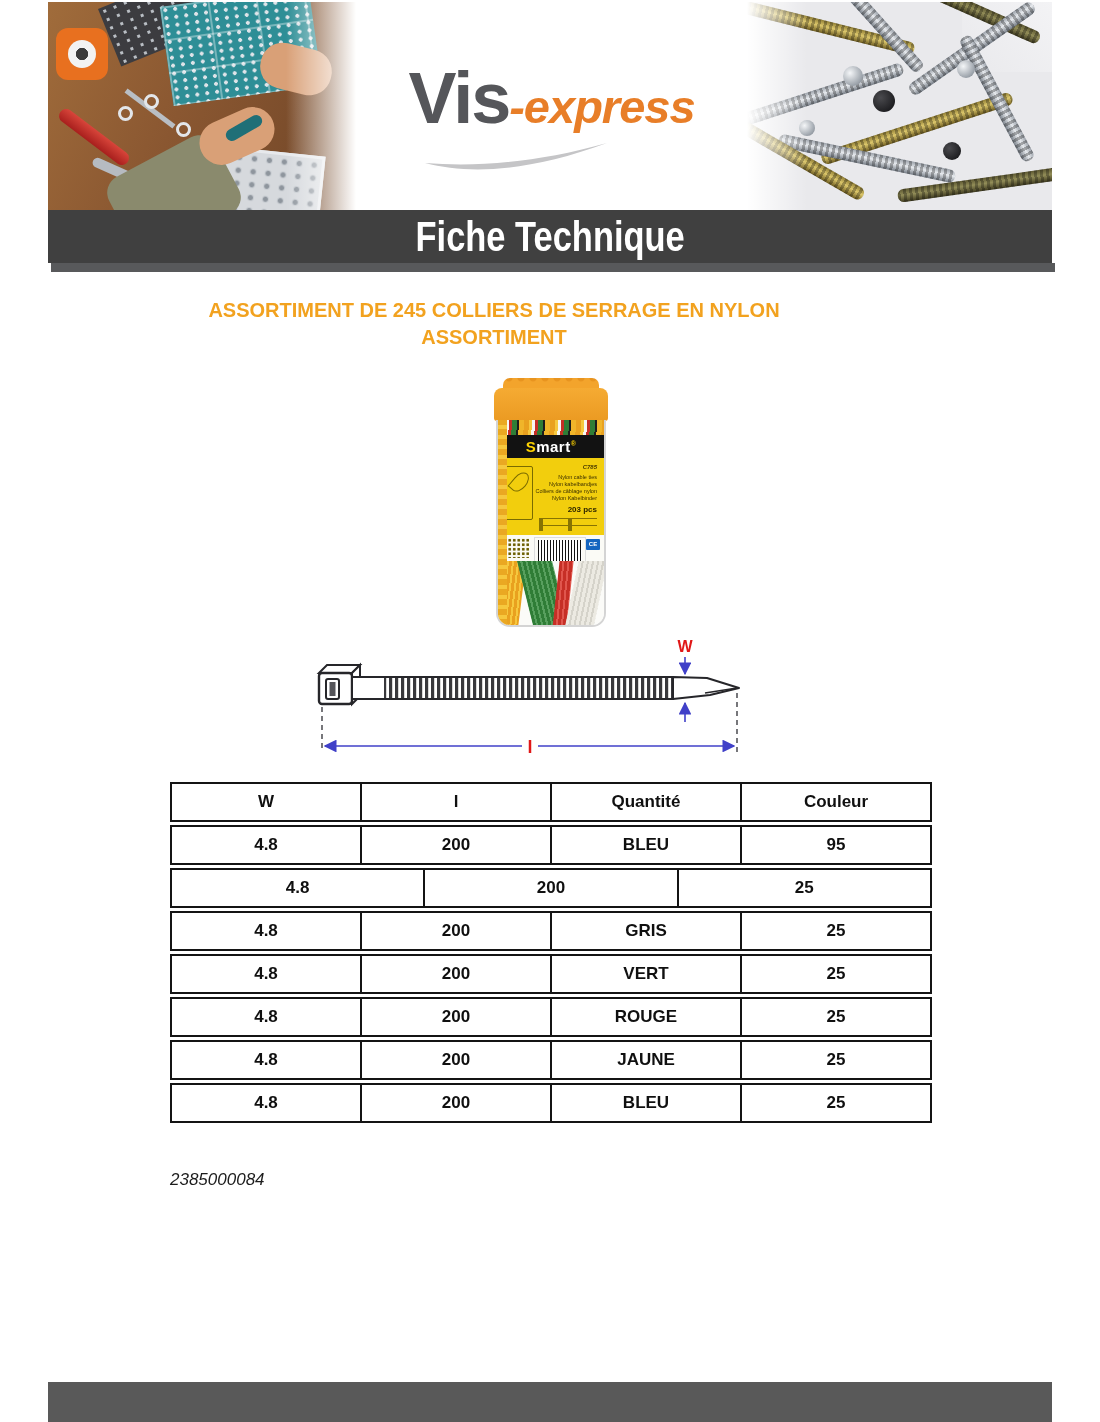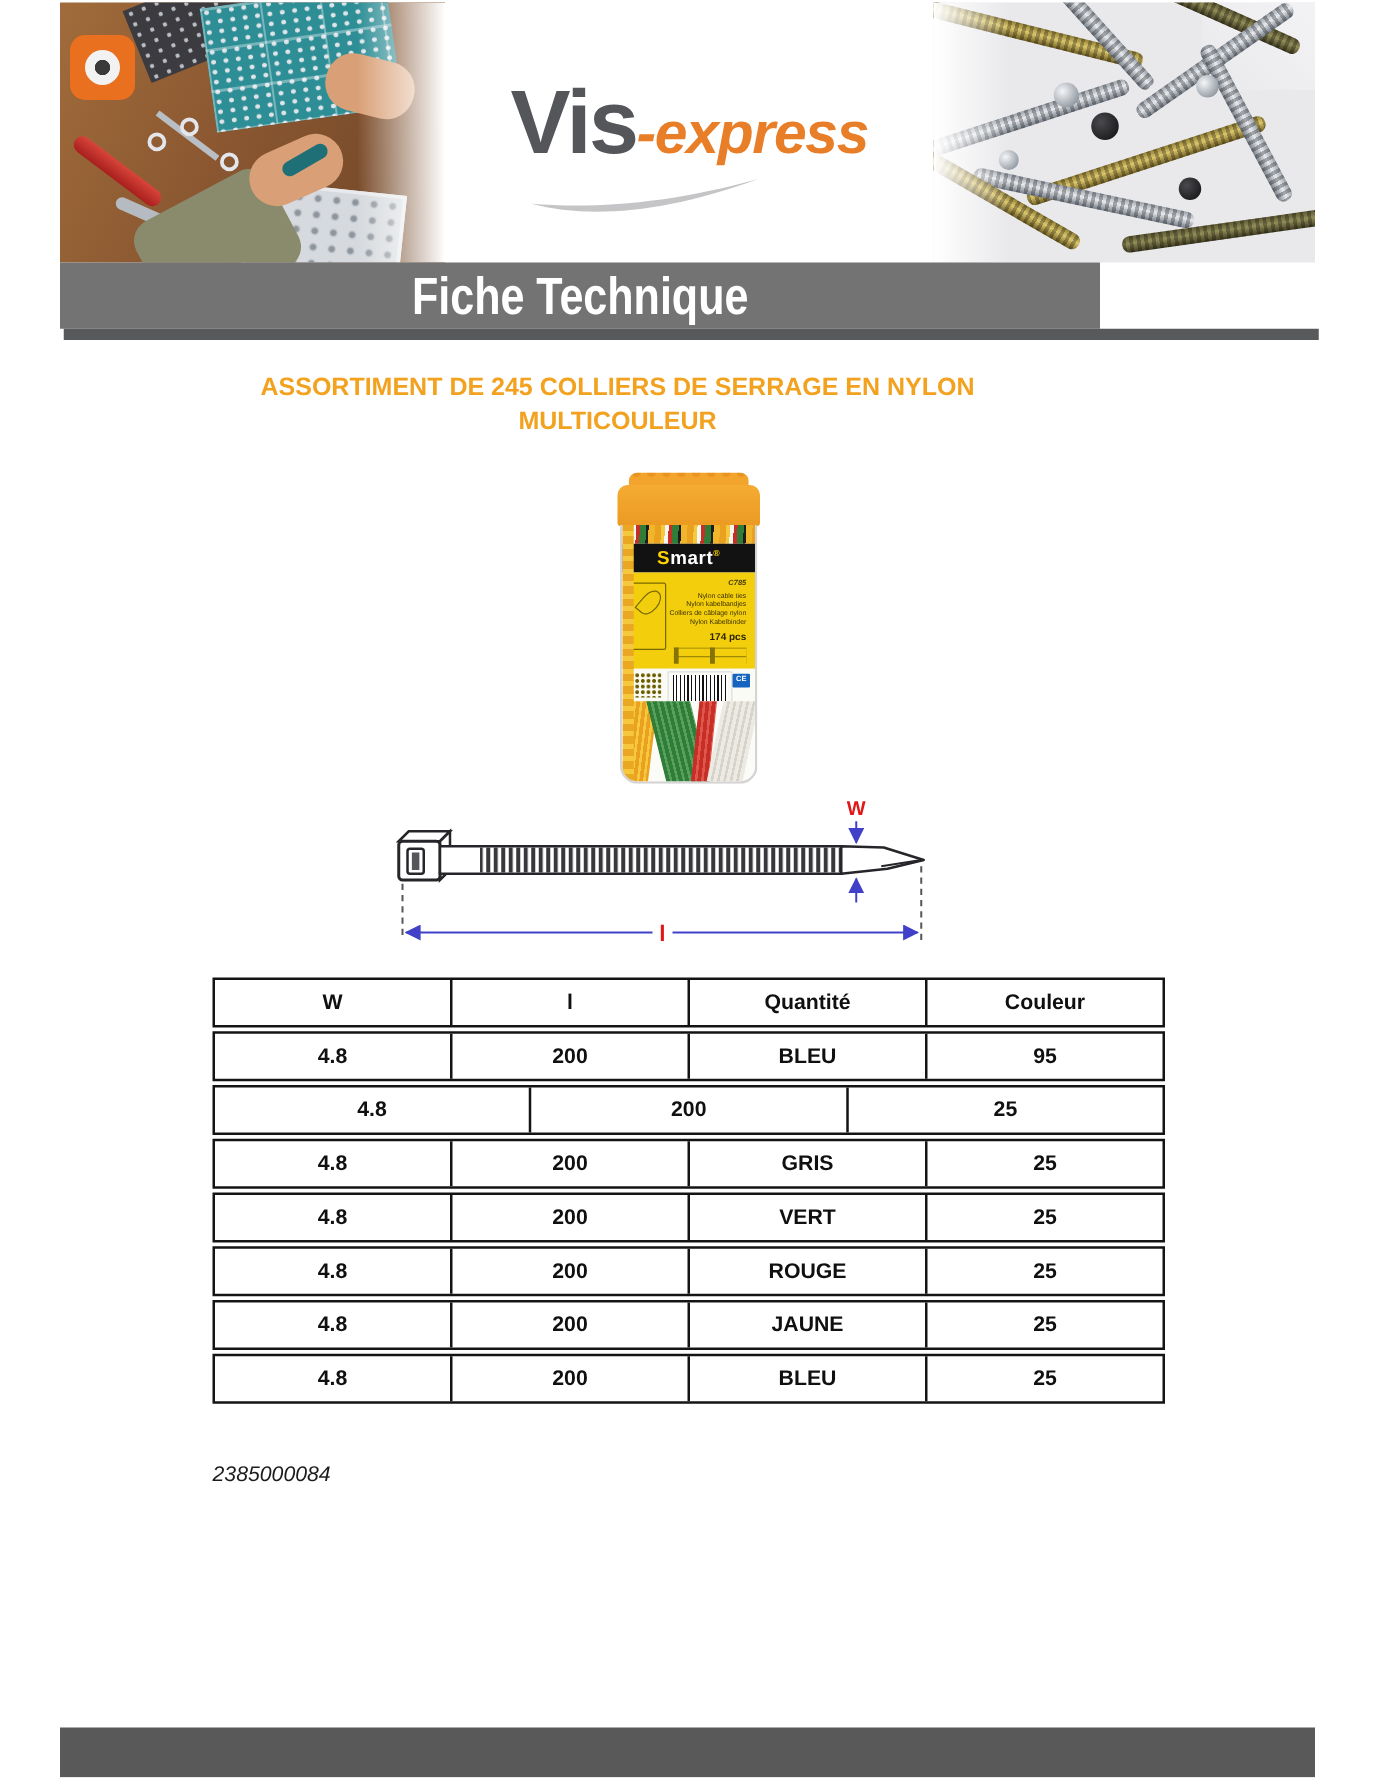--- a/index.html
+++ b/index.html
@@ -60,21 +60,21 @@
   .shead.dark{background:radial-gradient(circle at 35% 35%,#4a4a4e,#1d1d20 75%);}
   .corner-light{position:absolute;right:0;top:0;width:90px;height:70px;background:linear-gradient(225deg,#f3f3f5,rgba(243,243,245,0));}
 
   
   .logo-line{white-space:nowrap;margin-top:20px;}
   .logo-vis{font-size:72px;font-weight:bold;color:#55565a;letter-spacing:-2px;}
   .logo-express{font-size:47px;font-weight:bold;font-style:italic;color:#e87e28;letter-spacing:-1px;}
   .swoosh{margin-top:2px;margin-left:-72px;}
 
   
-  .banner{position:absolute;left:48px;top:210px;width:832px;height:53px;background:#737373;
+  .banner{position:absolute;left:48px;top:210px;width:1004px;height:53px;background:#404040;
       display:flex;align-items:center;justify-content:center;}
   .banner-text{color:#fff;font-size:42px;font-weight:bold;display:inline-block;
       transform:scaleX(0.82);letter-spacing:0px;}
   .gray-bar{position:absolute;left:51px;top:263px;width:1004px;height:9px;background:#58595b;}
   .footer-bar{position:absolute;left:48px;top:1382px;width:1004px;height:40px;background:#595959;}
 
   
   .title{position:absolute;left:0;top:297px;width:988px;text-align:center;
       color:#f2a21f;font-size:20px;font-weight:bold;line-height:27px;}
 
@@ -211,40 +211,40 @@
     </div>
   </div>
 
   <div class="banner">
     <span class="banner-text">Fiche Technique</span>
   </div>
   <div class="gray-bar"></div>
 
   <div class="title">
     <div>ASSORTIMENT DE 245 COLLIERS DE SERRAGE EN NYLON</div>
-    <div>MULTICOULEUR</div>
+    <div>ASSORTIMENT</div>
   </div>
 
   <div class="jar">
     <div class="jar-cap"></div>
     <div class="jar-lid"></div>
     <div class="jar-body">
       <div class="ties-top"></div>
       <div class="label-black">
         <span class="smart-text"><span class="smart-s">S</span><span>mart</span><span class="smart-reg">®</span></span>
       </div>
       <div class="label-yellow">
         <div class="ly-code">C785</div>
         <div class="ly-lines">
           <div>Nylon cable ties</div>
           <div>Nylon kabelbandjes</div>
           <div>Colliers de câblage nylon</div>
           <div>Nylon Kabelbinder</div>
         </div>
-        <div class="ly-count">174 pcs</div>
+        <div class="ly-count">203 pcs</div>
         <div class="ly-loop"></div>
         <div class="ly-checks"></div>
       </div>
       <div class="label-white">
         <div class="dots"></div>
         <div class="barcode"></div>
         <div class="ce-mark">CE</div>
       </div>
       <div class="ties-bottom">
         <div class="bunch bunch-orange"></div>

